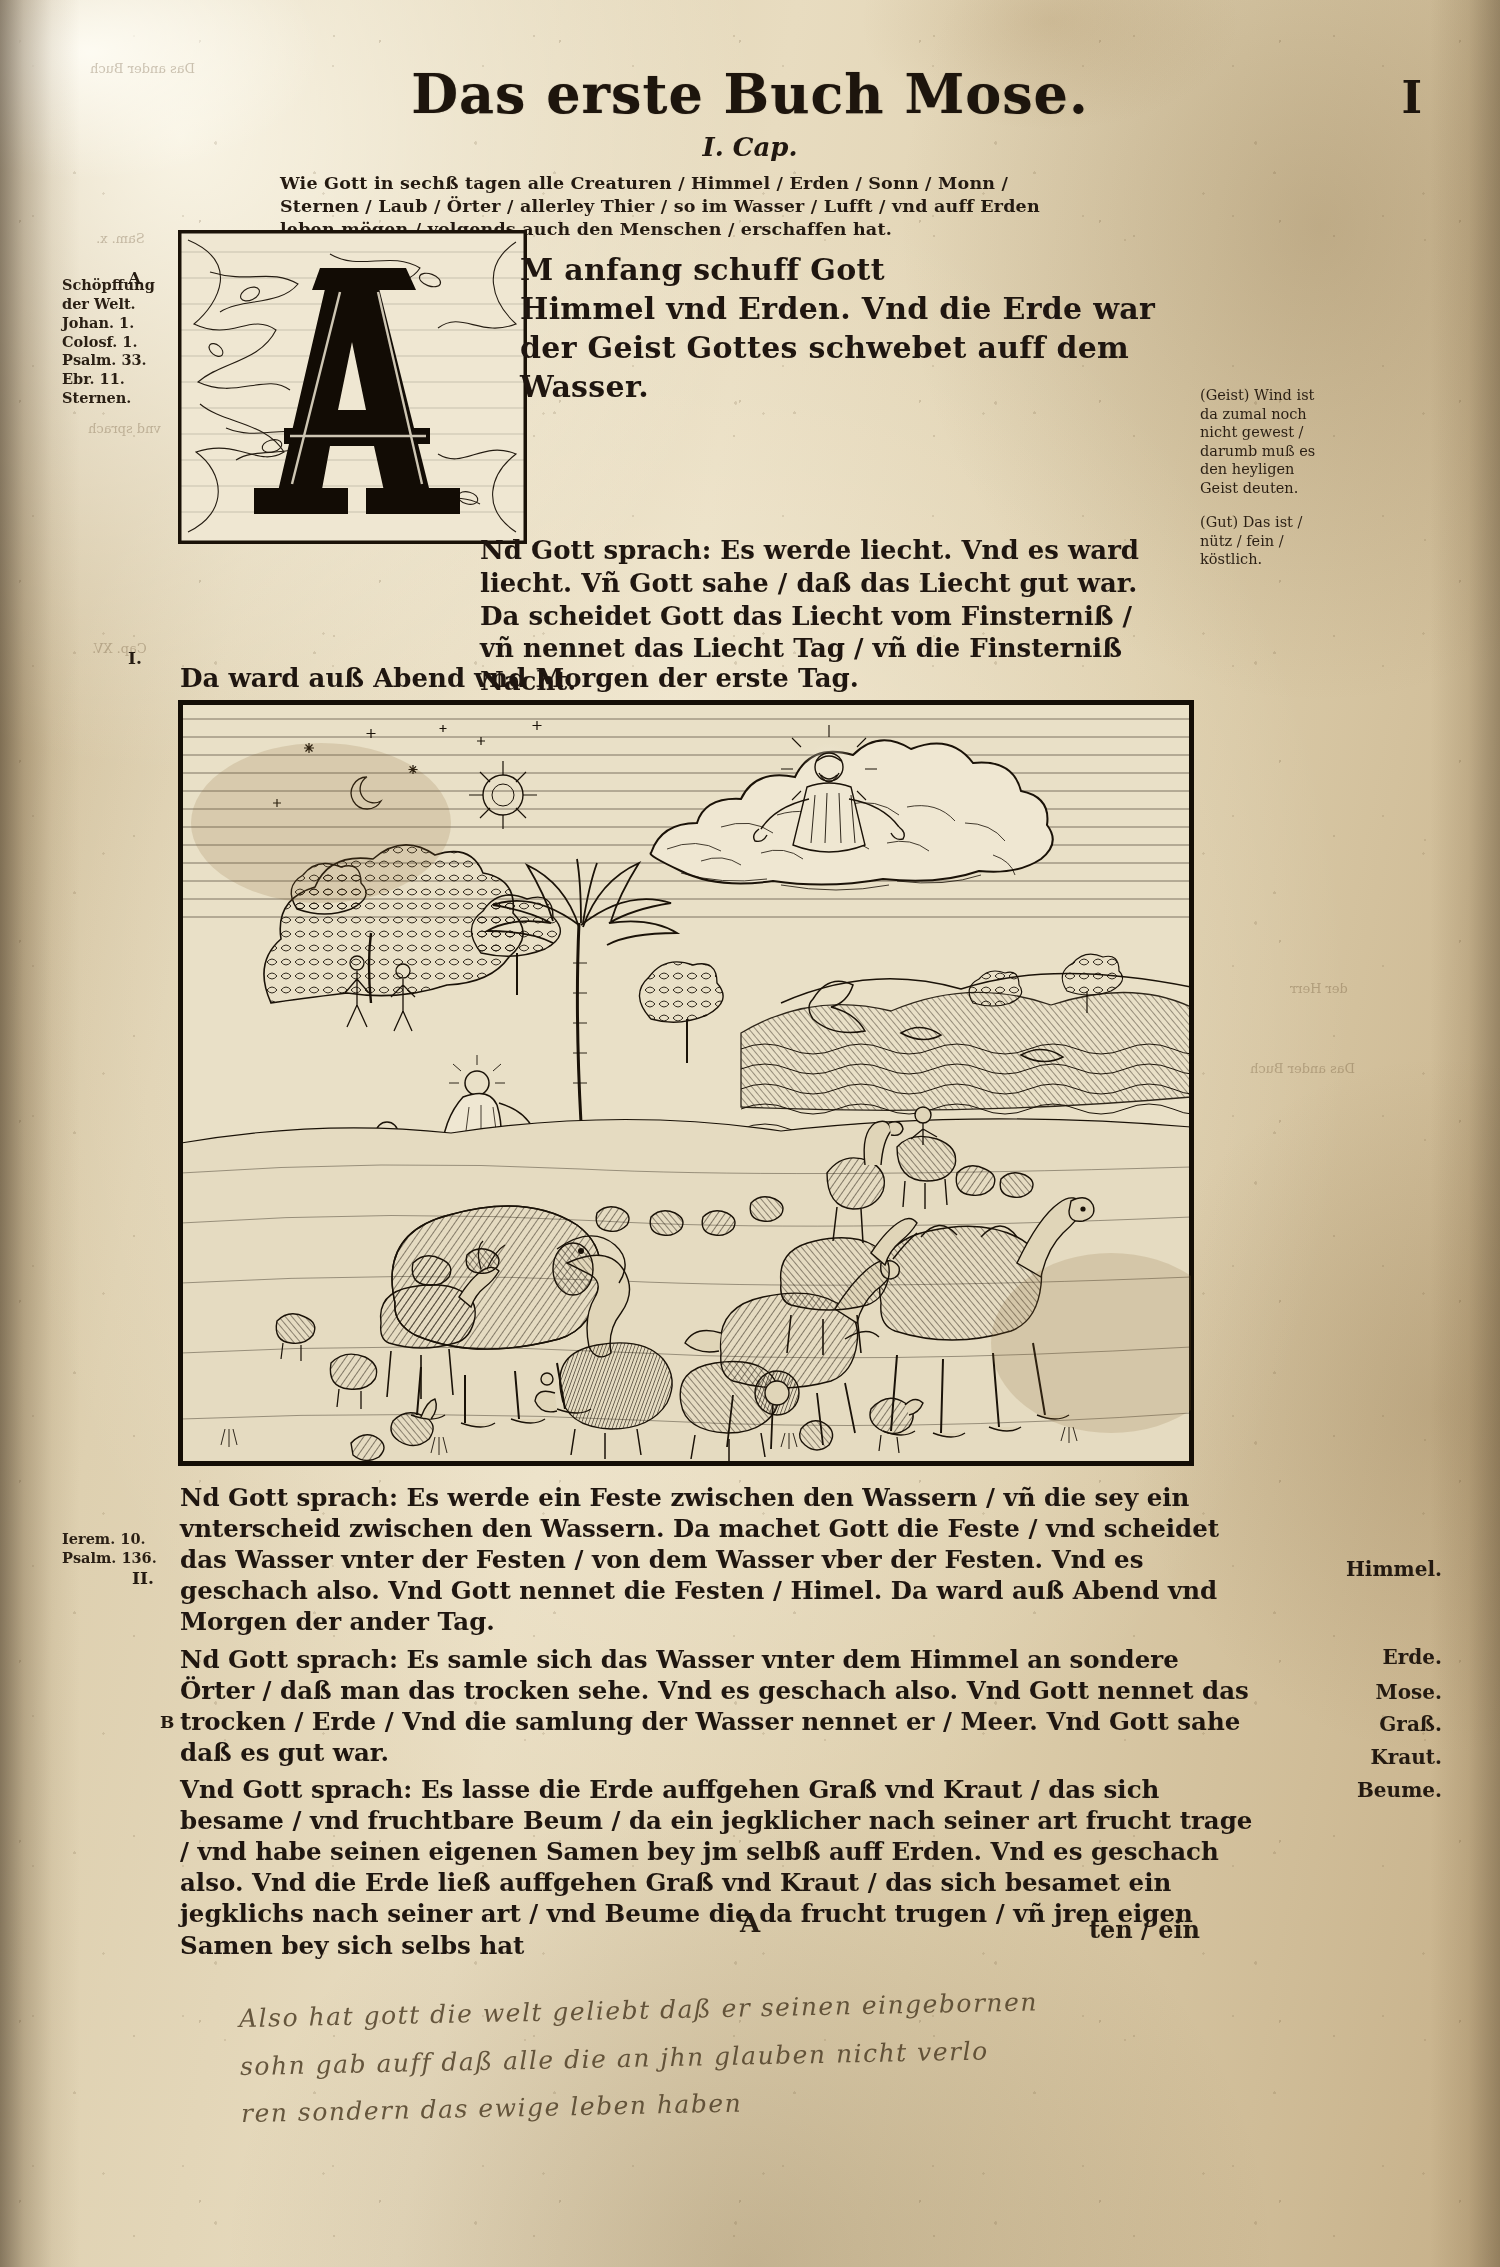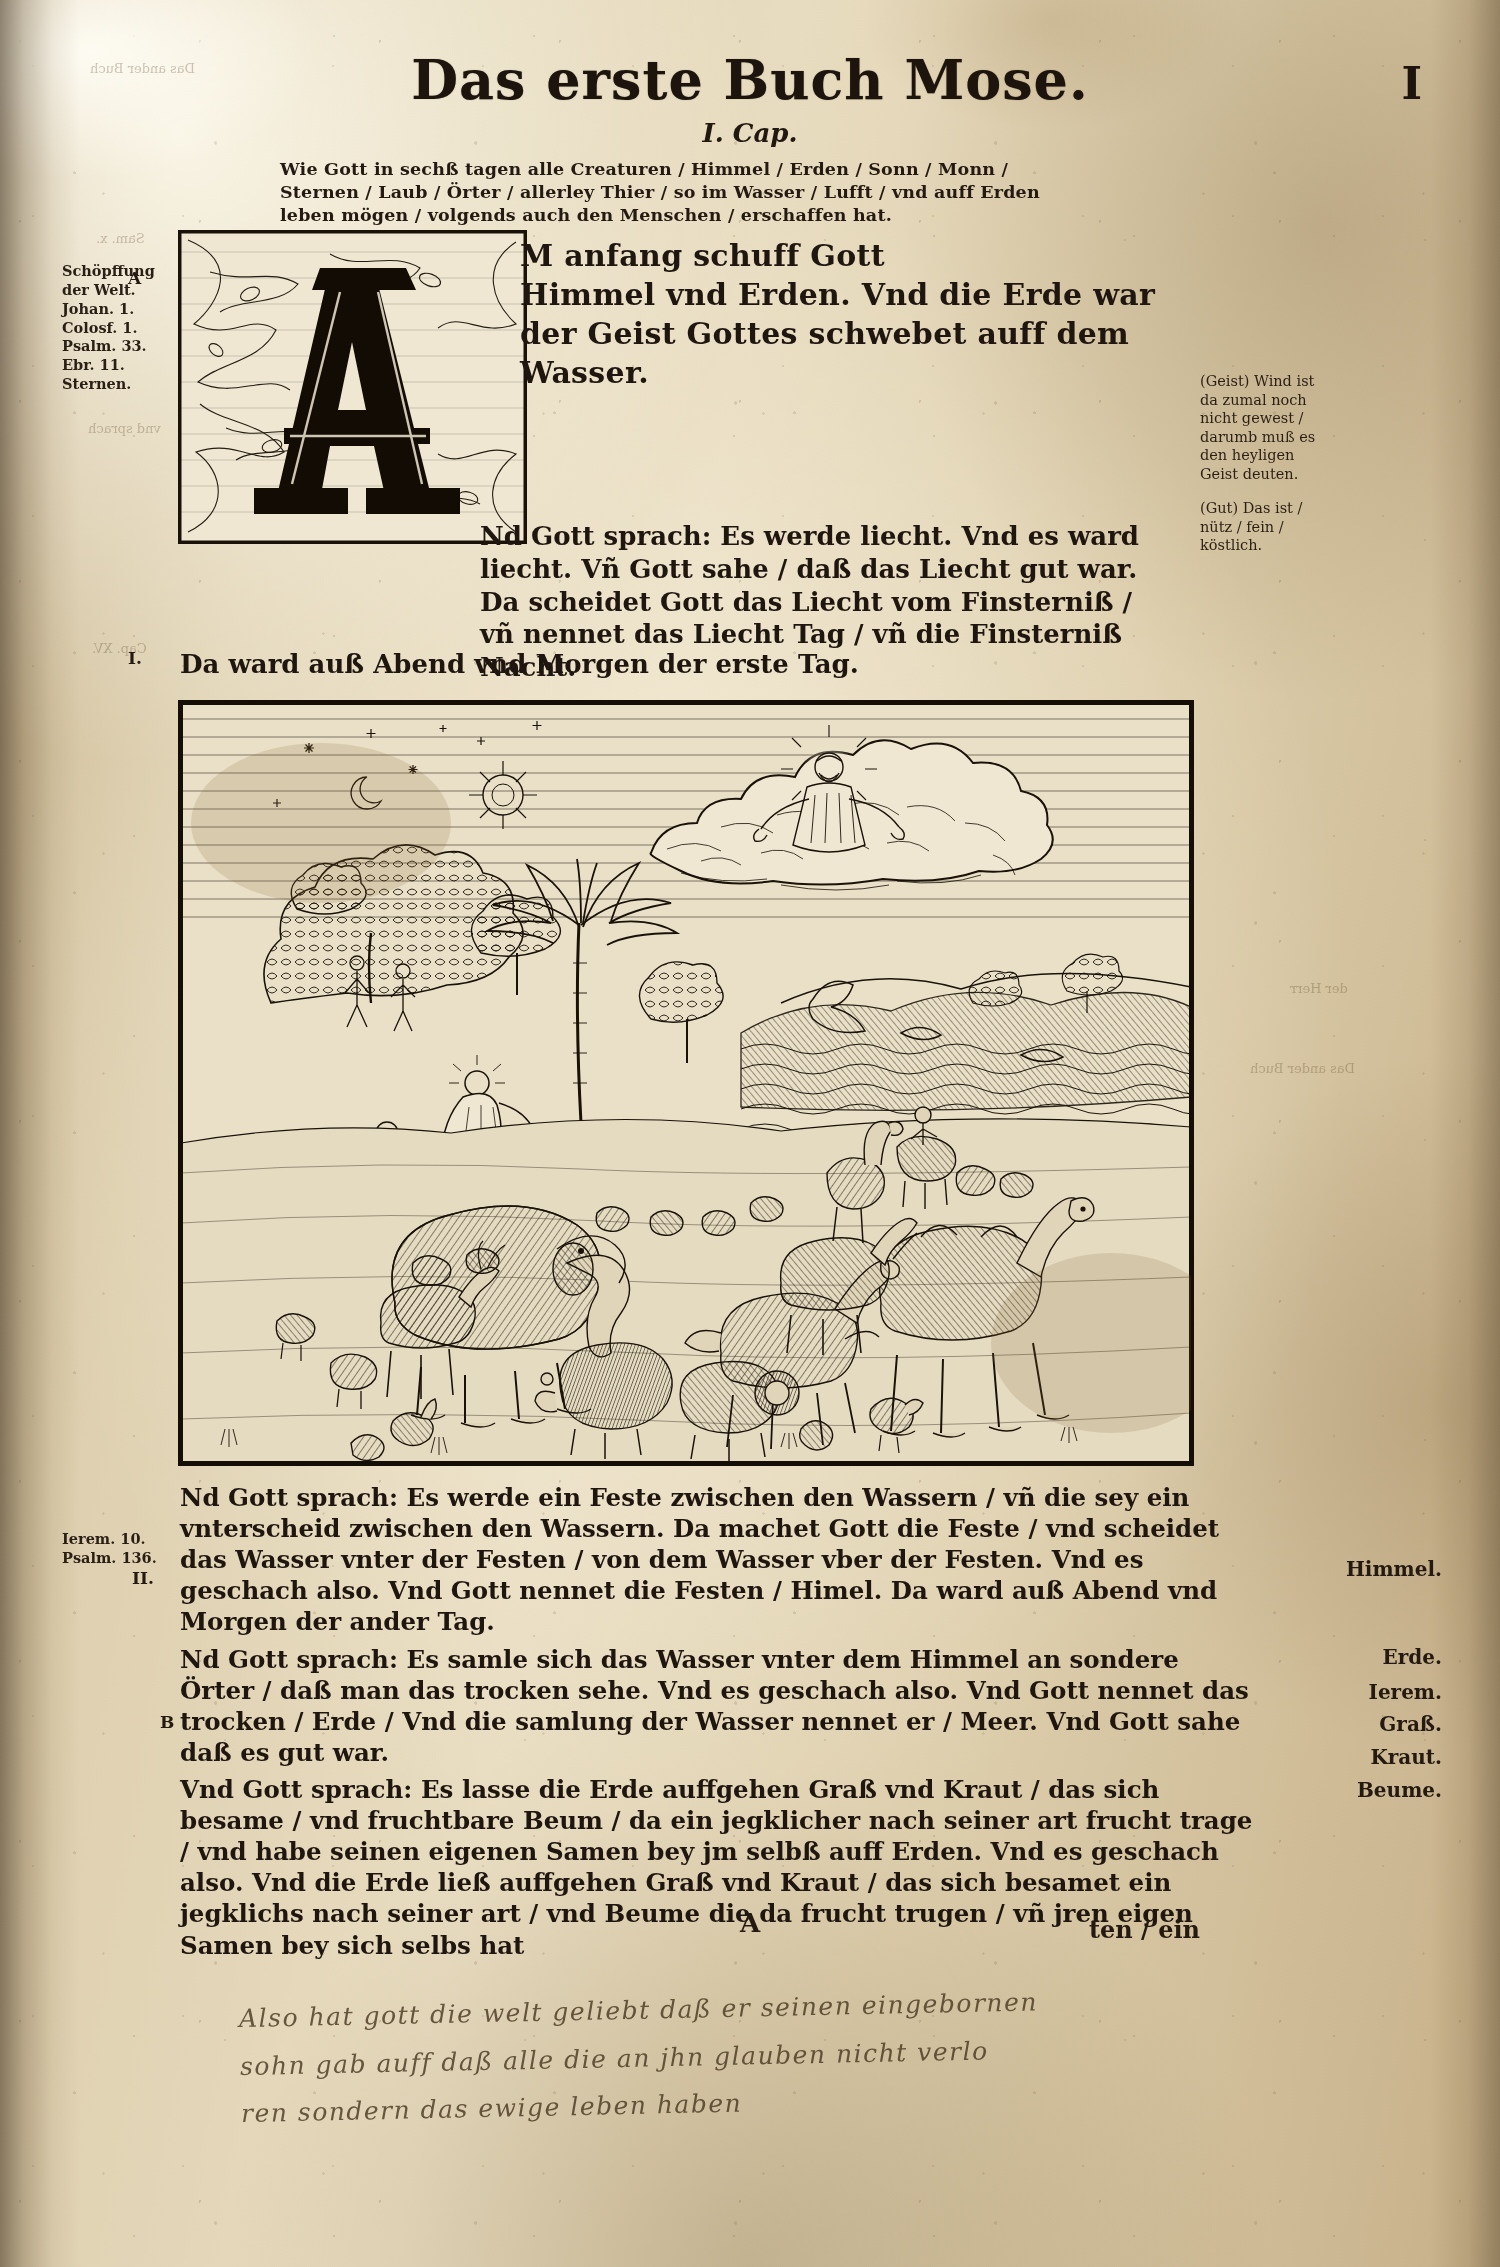--- a/index.html
+++ b/index.html
@@ -46,21 +46,21 @@
     color:rgba(92,70,40,.30);
     font-family:"DejaVu Serif", serif;
     font-size:13px; line-height:1.35;
     transform:scaleX(-1);
     pointer-events:none;
     user-select:none;
     white-space:pre;
   }
 
   
-  .blk { position:absolute; color:#241a11; }
+  .blk { position:absolute; color:#241a11;margin-top:14px; }
 
   #headline {
     left:0; right:0; top:48px; text-align:center;
     font-family:"DejaVu Serif", serif;
     font-weight:700;
     font-size:54px;
     letter-spacing:1px;
     color:#1d150d;
     text-shadow:0 0 1px rgba(40,28,14,.5);
   }
@@ -571,21 +571,21 @@
   </div>
 
   <div id="lower">
     <p>Nd Gott sprach: Es werde ein Feste zwischen den Wassern / vñ die sey ein vnterscheid zwischen den Wassern. Da machet Gott die Feste / vnd scheidet das Wasser vnter der Festen / von dem Wasser vber der Festen. Vnd es geschach also. Vnd Gott nennet die Festen / Himel. Da ward auß Abend vnd Morgen der ander Tag.</p>
     <p>Nd Gott sprach: Es samle sich das Wasser vnter dem Himmel an sondere Örter / daß man das trocken sehe. Vnd es geschach also. Vnd Gott nennet das trocken / Erde / Vnd die samlung der Wasser nennet er / Meer.  Vnd Gott sahe daß es gut war.</p>
     <p>Vnd Gott sprach: Es lasse die Erde auffgehen Graß vnd Kraut / das sich besame / vnd fruchtbare Beum / da ein jegklicher nach seiner art frucht trage / vnd habe seinen eigenen Samen bey jm selbß auff Erden. Vnd es geschach also. Vnd die Erde ließ auffgehen Graß vnd Kraut / das sich besamet ein jegklichs nach seiner art / vnd Beume die da frucht trugen / vñ jren eigen Samen bey sich selbs hat</p>
   </div>
 
   <div class="side-gloss" style="top:1557px;">Himmel.</div>
   <div class="side-gloss" style="top:1645px;">Erde.</div>
-  <div class="side-gloss" style="top:1680px;">Ierem.</div>
+  <div class="side-gloss" style="top:1680px;">Mose.</div>
   <div class="side-gloss" style="top:1712px;">Graß.</div>
   <div class="side-gloss" style="top:1745px;">Kraut.</div>
   <div class="side-gloss" style="top:1778px;">Beume.</div>
 
   <div id="sigA">A</div>
   <div id="catch">ten / ein</div>
 
   <div id="hand">
     <div>Also hat gott die welt geliebt daß er seinen eingebornen</div>
     <div>sohn gab auff daß alle die an jhn glauben nicht verlo</div>

